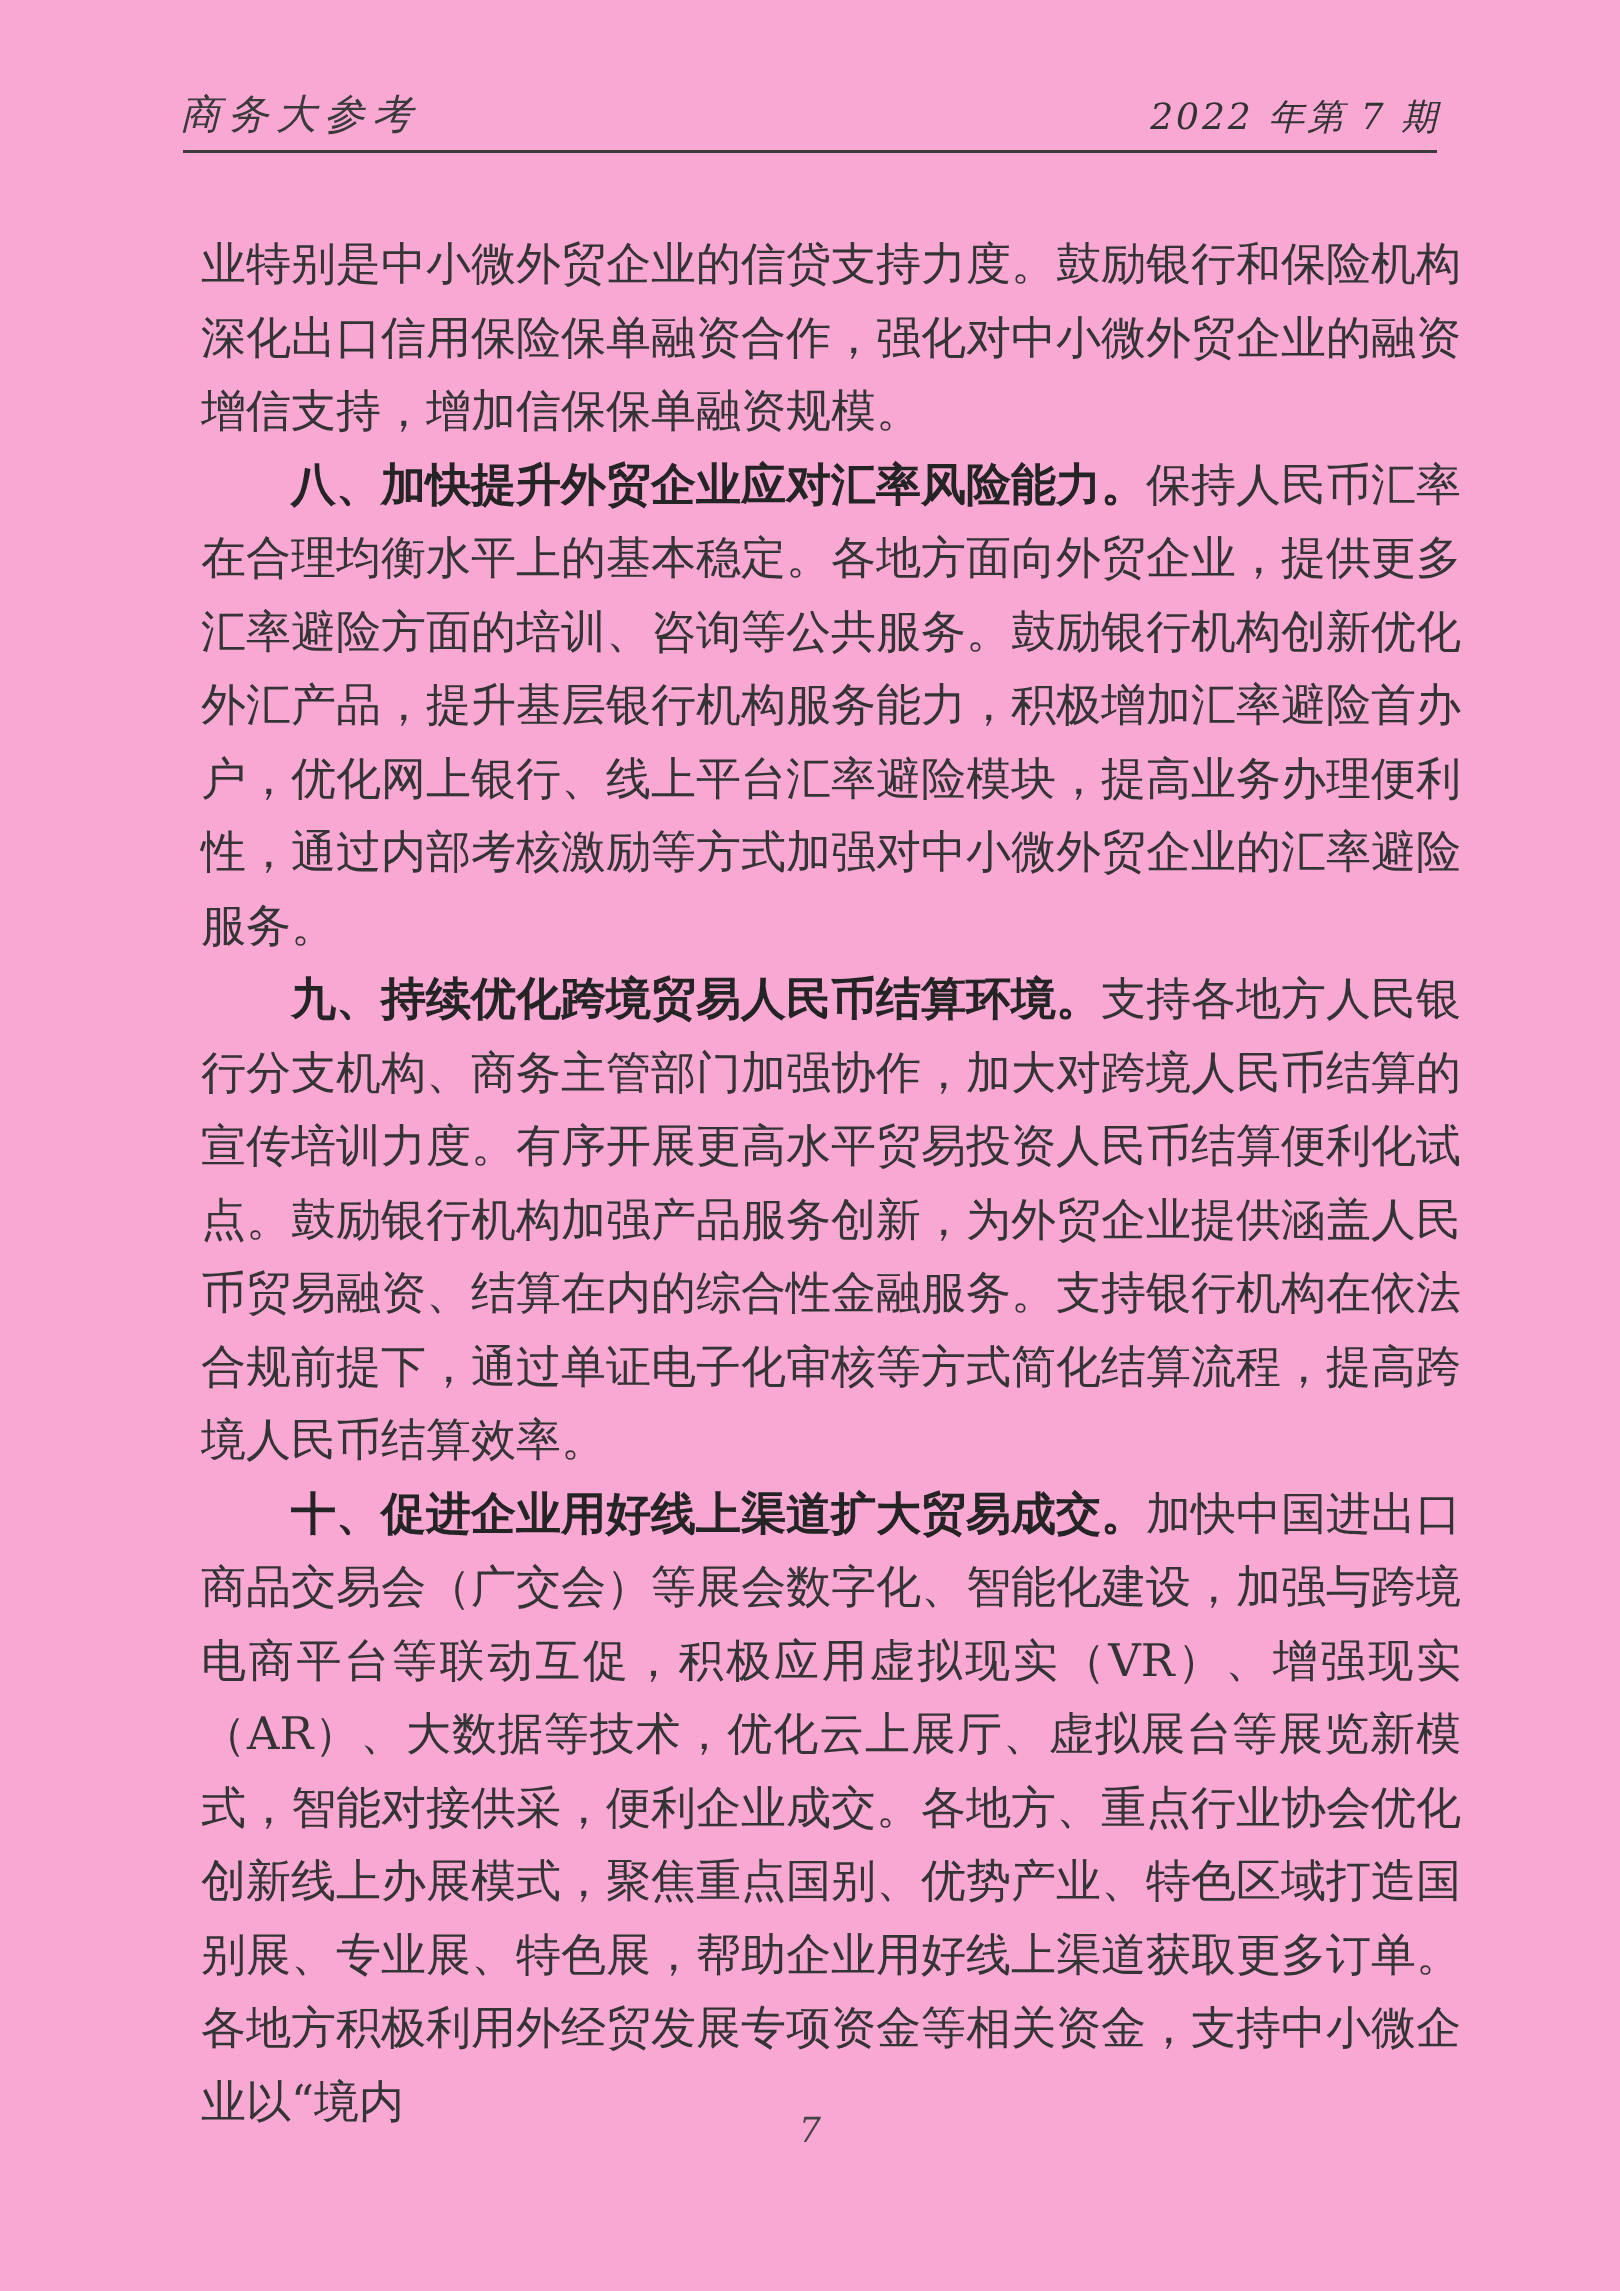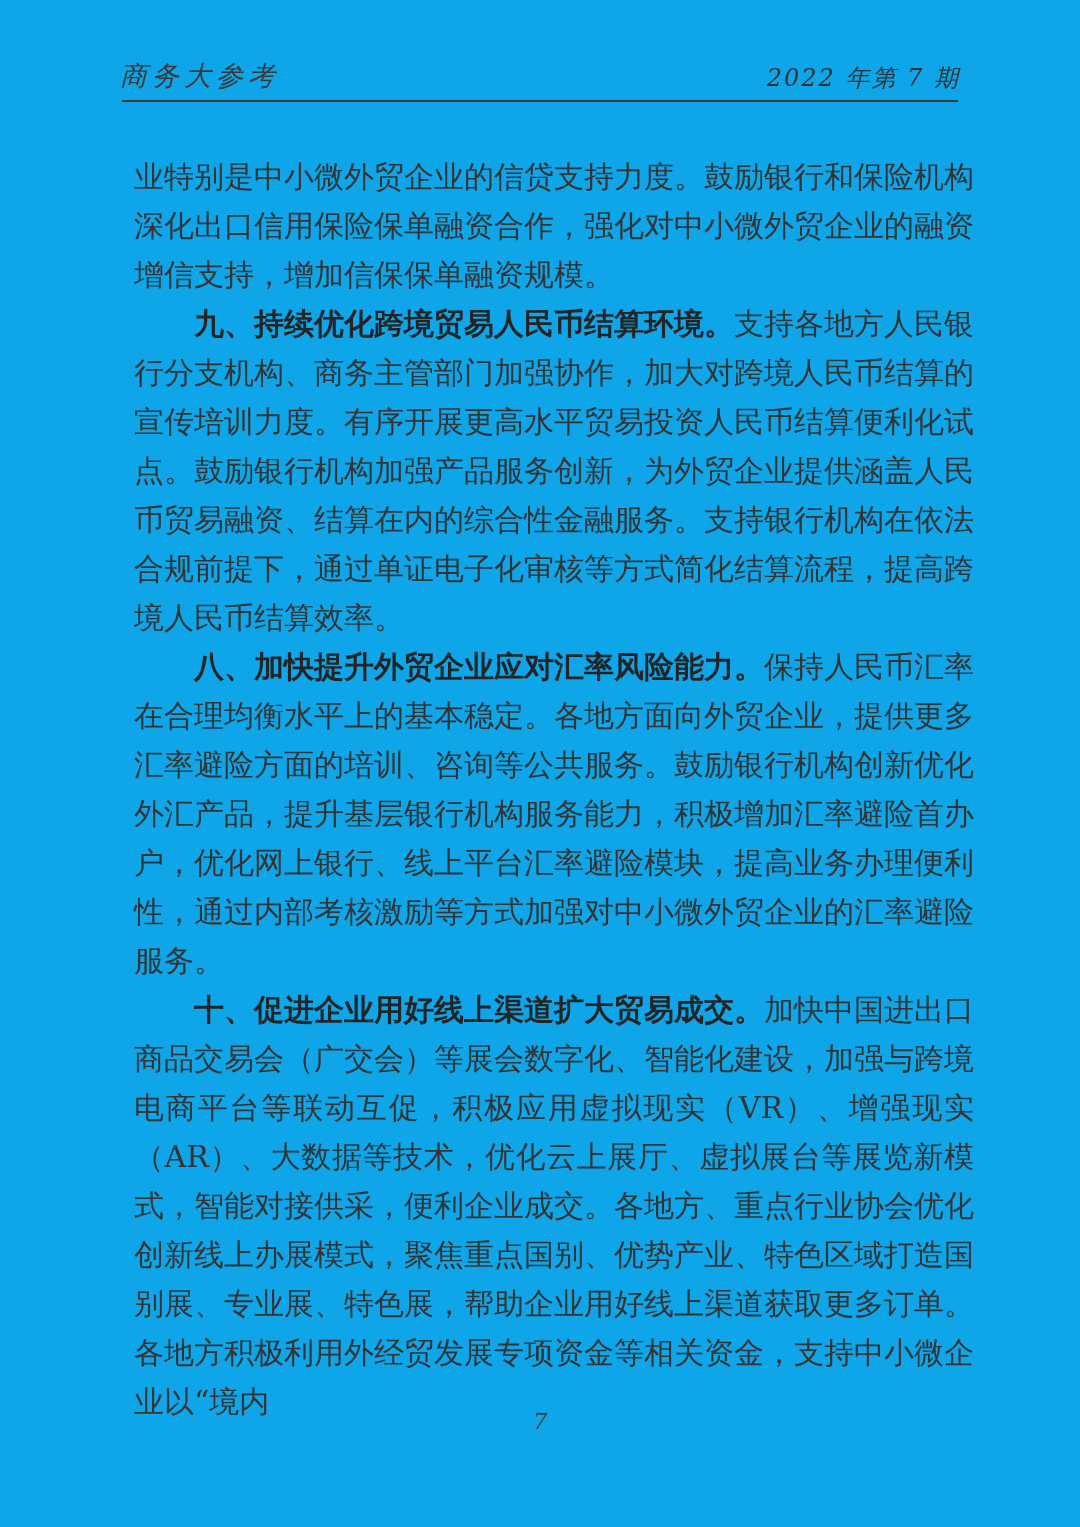--- a/index.html
+++ b/index.html
@@ -5,21 +5,21 @@
   html, body {
     margin: 0;
     padding: 0;
     background: #e9e9e9;
   }
   .page {
     position: relative;
     width: 1080px;
     height: 1527px;
     margin: 0 auto;
-    background: #0ea5e9;
+    background: #f9a8d4;
     color: #2e2e2e;
     font-family: "DejaVu Serif", "Liberation Serif", serif;
     overflow: hidden;
   }
   .page-header {
     position: absolute;
     top: 58px;
     left: 120px;
     width: 840px;
     display: flex;
@@ -88,22 +88,22 @@
 
   <header class="page-header">
     <span class="header-left">商务大参考</span>
     <span class="header-right">2022 年第 7 期</span>
   </header>
 
   <div class="header-rule"></div>
 
   <main class="page-body">
     <p class="para"><span class="t">业特别是中小微外贸企业的信贷支持力度。鼓励银行和保险机构深化出口信用保险保单融资合作，强化对中小微外贸企业的融资增信支持，增加信保保单融资规模。</span></p>
+    <p class="para indent"><span class="lead">八、加快提升外贸企业应对汇率风险能力。</span><span class="t">保持人民币汇率在合理均衡水平上的基本稳定。各地方面向外贸企业，提供更多汇率避险方面的培训、咨询等公共服务。鼓励银行机构创新优化外汇产品，提升基层银行机构服务能力，积极增加汇率避险首办户，优化网上银行、线上平台汇率避险模块，提高业务办理便利性，通过内部考核激励等方式加强对中小微外贸企业的汇率避险服务。</span></p>
     <p class="para indent"><span class="lead">九、持续优化跨境贸易人民币结算环境。</span><span class="t">支持各地方人民银行分支机构、商务主管部门加强协作，加大对跨境人民币结算的宣传培训力度。有序开展更高水平贸易投资人民币结算便利化试点。鼓励银行机构加强产品服务创新，为外贸企业提供涵盖人民币贸易融资、结算在内的综合性金融服务。支持银行机构在依法合规前提下，通过单证电子化审核等方式简化结算流程，提高跨境人民币结算效率。</span></p>
-    <p class="para indent"><span class="lead">八、加快提升外贸企业应对汇率风险能力。</span><span class="t">保持人民币汇率在合理均衡水平上的基本稳定。各地方面向外贸企业，提供更多汇率避险方面的培训、咨询等公共服务。鼓励银行机构创新优化外汇产品，提升基层银行机构服务能力，积极增加汇率避险首办户，优化网上银行、线上平台汇率避险模块，提高业务办理便利性，通过内部考核激励等方式加强对中小微外贸企业的汇率避险服务。</span></p>
     <p class="para indent"><span class="lead">十、促进企业用好线上渠道扩大贸易成交。</span><span class="t">加快中国进出口商品交易会（广交会）等展会数字化、智能化建设，加强与跨境电商平台等联动互促，积极应用虚拟现实（VR）、增强现实（AR）、大数据等技术，优化云上展厅、虚拟展台等展览新模式，智能对接供采，便利企业成交。各地方、重点行业协会优化创新线上办展模式，聚焦重点国别、优势产业、特色区域打造国别展、专业展、特色展，帮助企业用好线上渠道获取更多订单。各地方积极利用外经贸发展专项资金等相关资金，支持中小微企业以“境内</span></p>
   </main>
 
   <footer class="page-footer">
     <span class="page-number">7</span>
   </footer>
 
 </div>
 
 </body></html>

